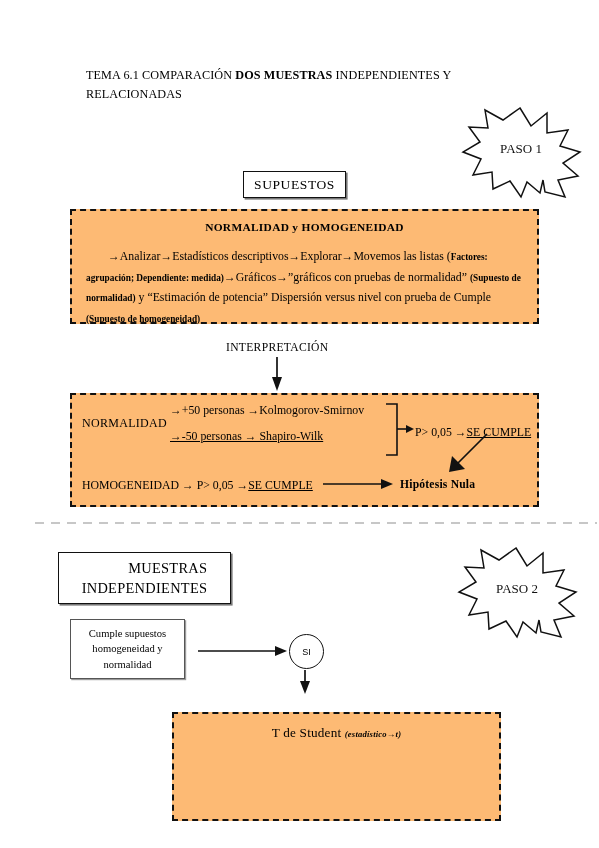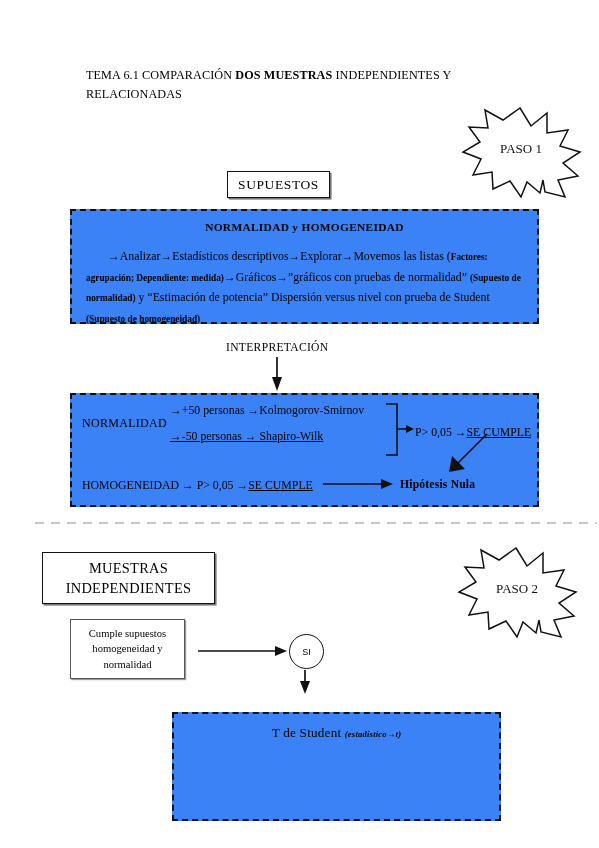--- a/index.html
+++ b/index.html
@@ -33,21 +33,22 @@
   #doc-title .b { font-weight: bold; }
 
   
   .solid-box {
     border: 1.6px solid #111;
     background: #fff;
     box-shadow: 1.6px 1.6px 0 #777;
     display: flex;
     align-items: center;
     justify-content: center;
-    text-align: center;
+    text-align: right;
+    margin-left: 16px;
   }
   #supuestos-box {
     left: 227px;
     top: 171px;
     width: 101px;
     height: 25px;
     font-size: 13.5px;
     letter-spacing: 0.6px;
   }
   #muestras-box {
@@ -71,21 +72,21 @@
     align-items: center;
     justify-content: center;
     text-align: center;
     font-size: 10.6px;
     line-height: 15.5px;
   }
 
   
   .dashed-box {
     border: 2px dashed #111;
-    background: #3b82f6;
+    background: #fdba74;
   }
   #normhom-box {
     left: 70px;
     top: 209px;
     width: 465px;
     height: 111px;
   }
   #interp-box {
     left: 70px;
     top: 393px;
@@ -250,21 +251,21 @@
   <div class="abs solid-box" id="supuestos-box">
     <span>SUPUESTOS</span>
   </div>
 
   <div class="abs dashed-box" id="normhom-box">
     <div class="abs" id="normhom-heading">NORMALIDAD y HOMOGENEIDAD</div>
     <div class="abs" id="normhom-body">
       <span class="ind">→Analizar→Estadísticos descriptivos→Explorar→Movemos las listas (</span><span class="sm">Factores:</span>
       <span class="sm">agrupación; Dependiente: medida)</span><span>→Gráficos→”gráficos con pruebas de normalidad”</span>
       <span class="sm">(Supuesto de normalidad)</span><span> y “Estimación de potencia” Dispersión versus nivel con prueba de</span>
-      <span>Student </span><span class="sm">(Supuesto de homogeneidad)</span>
+      <span>Cumple </span><span class="sm">(Supuesto de homogeneidad)</span>
     </div>
   </div>
 
   <div class="abs" id="interp-label">INTERPRETACIÓN</div>
 
   <div class="abs dashed-box" id="interp-box"></div>
 
   <div class="abs" id="norm-label">NORMALIDAD</div>
   <div class="abs" id="norm-line1">→+50 personas →Kolmogorov-Smirnov</div>
   <div class="abs" id="norm-line2">→-50 personas → Shapiro-Wilk</div>

